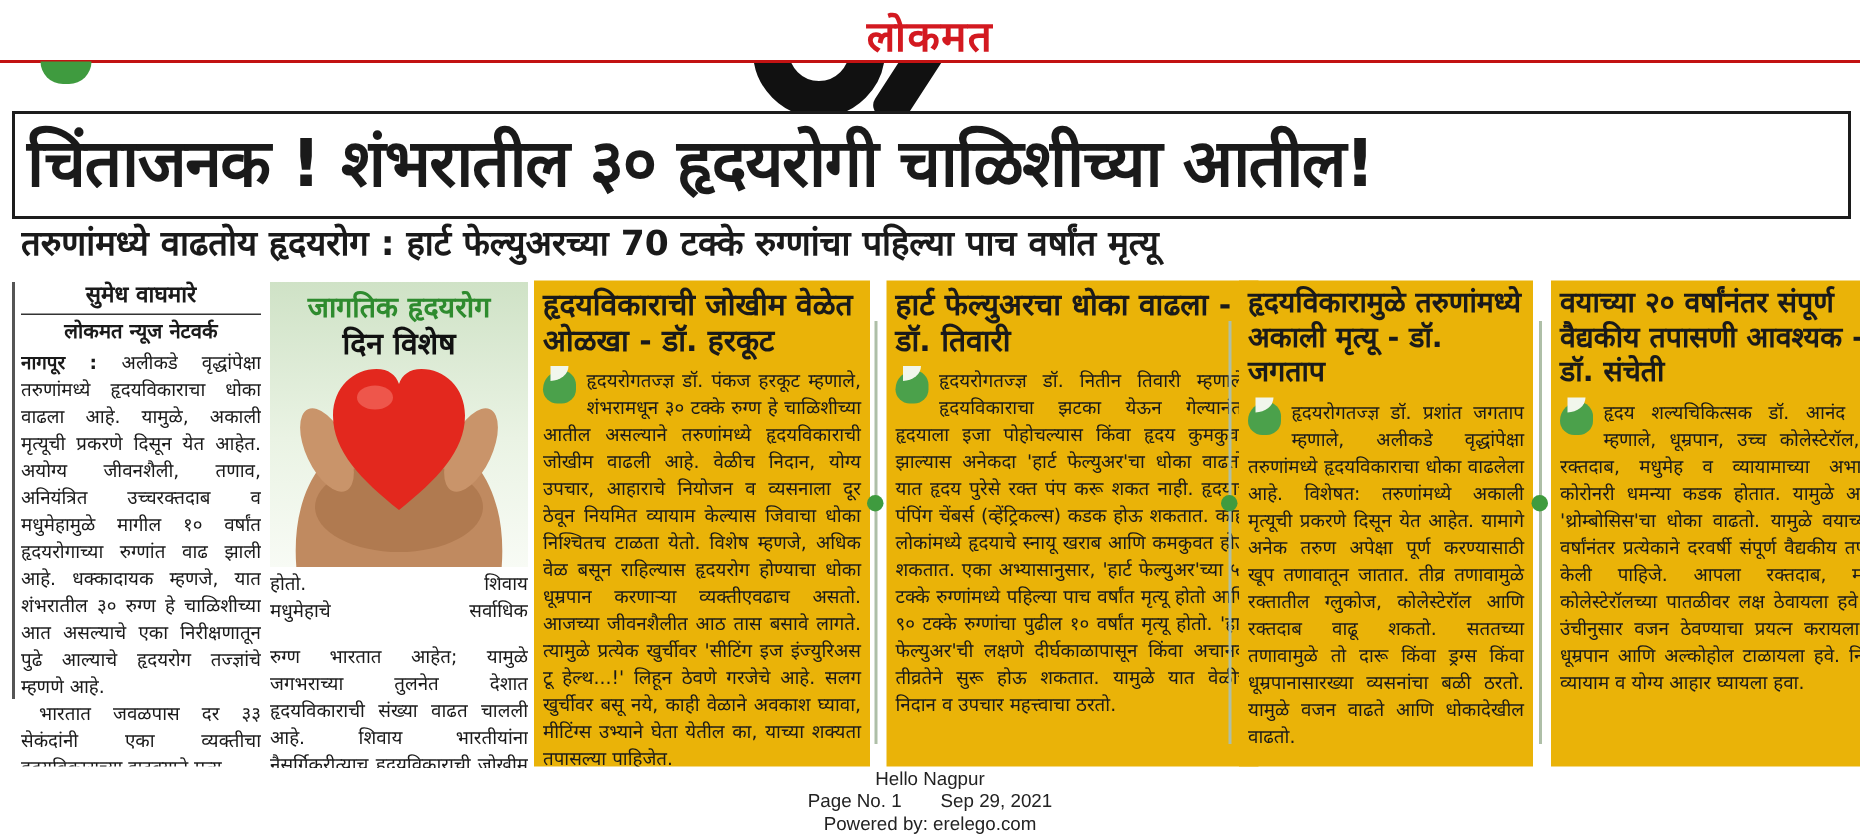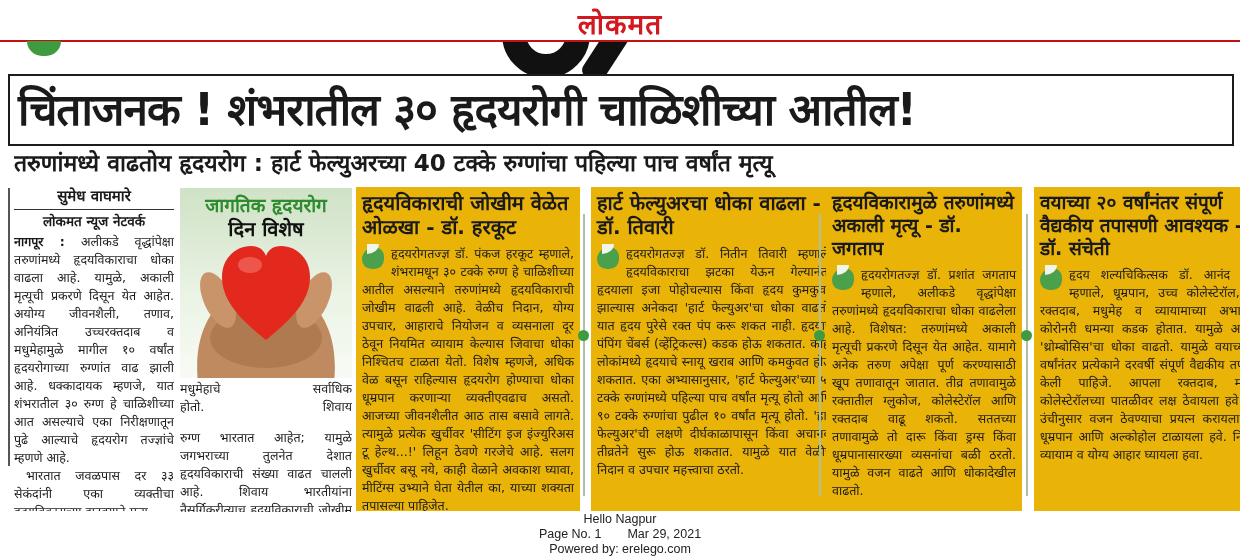--- a/index.html
+++ b/index.html
@@ -75,21 +75,21 @@
     <svg width="160" height="60" viewBox="0 0 160 60">
       <circle cx="48" cy="-8" r="32" fill="none" stroke="#111" stroke-width="24"></circle>
       <rect x="96" y="-20" width="24" height="62" rx="8" fill="#111" transform="rotate(33 108 11)"></rect>
     </svg>
   </div>
 
   <div class="headline-box">
     <h1>चिंताजनक ! शंभरातील ३० हृदयरोगी चाळिशीच्या आतील!</h1>
   </div>
 
-  <div class="subheadline">तरुणांमध्ये वाढतोय हृदयरोग  : हार्ट फेल्युअरच्या 40 टक्के रुग्णांचा पहिल्या पाच वर्षांत मृत्यू</div>
+  <div class="subheadline">तरुणांमध्ये वाढतोय हृदयरोग  : हार्ट फेल्युअरच्या 70 टक्के रुग्णांचा पहिल्या पाच वर्षांत मृत्यू</div>
 
   <div class="left-rule"></div>
 
   <div class="col col1">
     <div class="byline">सुमेध वाघमारे</div>
     <div class="agency">लोकमत न्यूज नेटवर्क</div>
     <p><span class="bold">नागपूर : </span><span>अलीकडे वृद्धांपेक्षा तरुणांमध्ये हृदयविकाराचा धोका वाढला आहे. यामुळे, अकाली मृत्यूची प्रकरणे दिसून येत आहेत. अयोग्य जीवनशैली, तणाव, अनियंत्रित उच्चरक्तदाब व मधुमेहामुळे मागील १० वर्षांत हृदयरोगाच्या रुग्णांत वाढ झाली आहे. धक्कादायक म्हणजे, यात शंभरातील ३० रुग्ण हे चाळिशीच्या आत असल्याचे एका निरीक्षणातून पुढे आल्याचे हृदयरोग तज्ज्ञांचे म्हणणे आहे.</span></p>
     <p class="indent">भारतात जवळपास दर ३३ सेकंदांनी एका व्यक्तीचा हृदयविकाराच्या झटक्याने मृत्यू</p>
   </div>
 
@@ -104,26 +104,26 @@
       <ellipse cx="38" cy="112" rx="14" ry="30" fill="#c9946a" transform="rotate(-25 38 112)"></ellipse>
       <ellipse cx="134" cy="112" rx="14" ry="30" fill="#c9946a" transform="rotate(25 134 112)"></ellipse>
       <ellipse cx="60" cy="98" rx="12" ry="26" fill="#cf9a70" transform="rotate(-12 60 98)"></ellipse>
       <ellipse cx="112" cy="98" rx="12" ry="26" fill="#cf9a70" transform="rotate(12 112 98)"></ellipse>
       <path d="M86,152 C61,132 42,113 42,89 C42,70 56,58 71,58 C79,58 84,62 86,68 C88,62 93,58 101,58 C116,58 130,70 130,89 C130,113 111,132 86,152 Z" fill="#e3281e"></path>
       <ellipse cx="70" cy="77" rx="12" ry="8" fill="#f26a5e" opacity="0.7"></ellipse>
     </svg>
   </div>
   <div class="col2-text">
     <div class="wrap-row">
+      <span>होतो.</span>
+      <span>शिवाय</span>
+    </div>
+    <div class="wrap-row">
       <span>मधुमेहाचे</span>
       <span>सर्वाधिक</span>
-    </div>
-    <div class="wrap-row">
-      <span>होतो.</span>
-      <span>शिवाय</span>
     </div>
     <p>रुग्ण भारतात आहेत; यामुळे जगभराच्या तुलनेत देशात हृदयविकाराची संख्या वाढत चालली आहे. शिवाय भारतीयांना नैसर्गिकरीत्याच हृदयविकाराची जोखीम आहे; कारण आपल्या रक्तवाहिन्यांचा आकार पाश्चिमात्यांच्या तुलनेत छोटा आहे. शिवाय हृदयाच्या एकाहून अधिक रक्तवाहिन्यांमध्ये ब्लॉकेज निर्माण होण्याचे प्रमाणही अधिक आहे.</p>
   </div>
 
   <div class="col qcol col3">
     <h3 class="qhead">हृदयविकाराची जोखीम वेळेत ओळखा - डॉ. हरकूट</h3>
     <span class="quote-icon"></span>
     <p>हृदयरोगतज्ज्ञ डॉ. पंकज हरकूट म्हणाले, शंभरामधून ३० टक्के रुग्ण हे चाळिशीच्या आतील असल्याने तरुणांमध्ये हृदयविकाराची जोखीम वाढली आहे. वेळीच निदान, योग्य उपचार, आहाराचे नियोजन व व्यसनाला दूर ठेवून नियमित व्यायाम केल्यास जिवाचा धोका निश्चितच टाळता येतो. विशेष म्हणजे, अधिक वेळ बसून राहिल्यास हृदयरोग होण्याचा धोका धूम्रपान करणाऱ्या व्यक्तीएवढाच असतो. आजच्या जीवनशैलीत आठ तास बसावे लागते.  त्यामुळे प्रत्येक खुर्चीवर 'सीटिंग इज इंज्युरिअस टू हेल्थ...!' लिहून ठेवणे गरजेचे आहे. सलग खुर्चीवर बसू नये, काही वेळाने अवकाश घ्यावा, मीटिंग्स उभ्याने घेता येतील का, याच्या शक्यता तपासल्या पाहिजेत.</p>
   </div>
 
@@ -152,18 +152,18 @@
       <span class="dot"></span>
     </div>
   <div class="vdiv" style="left:1026px;">
       <span class="dot"></span>
     </div>
 
   <div class="footer">
     <div>Hello Nagpur</div>
     <div class="mid">
       <span>Page No. 1</span>
-      <span>Mar 29, 2021</span>
+      <span>Sep 29, 2021</span>
     </div>
     <div>Powered by: erelego.com</div>
   </div>
 
 </div>
 
 </body></html>

